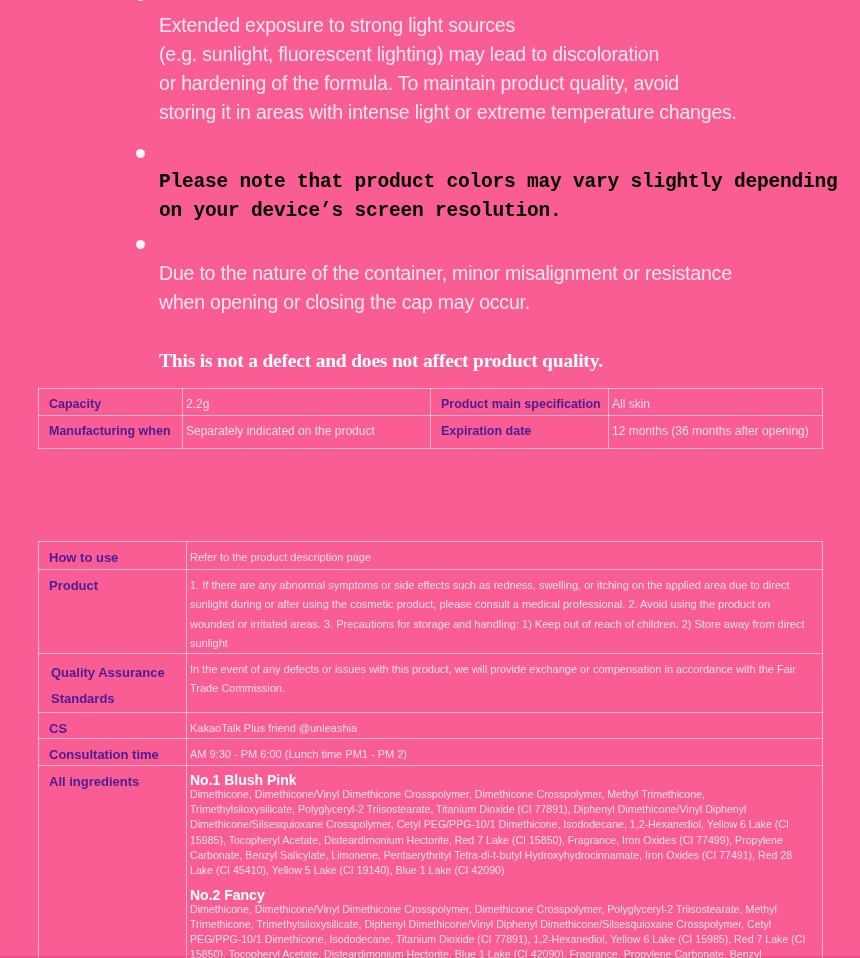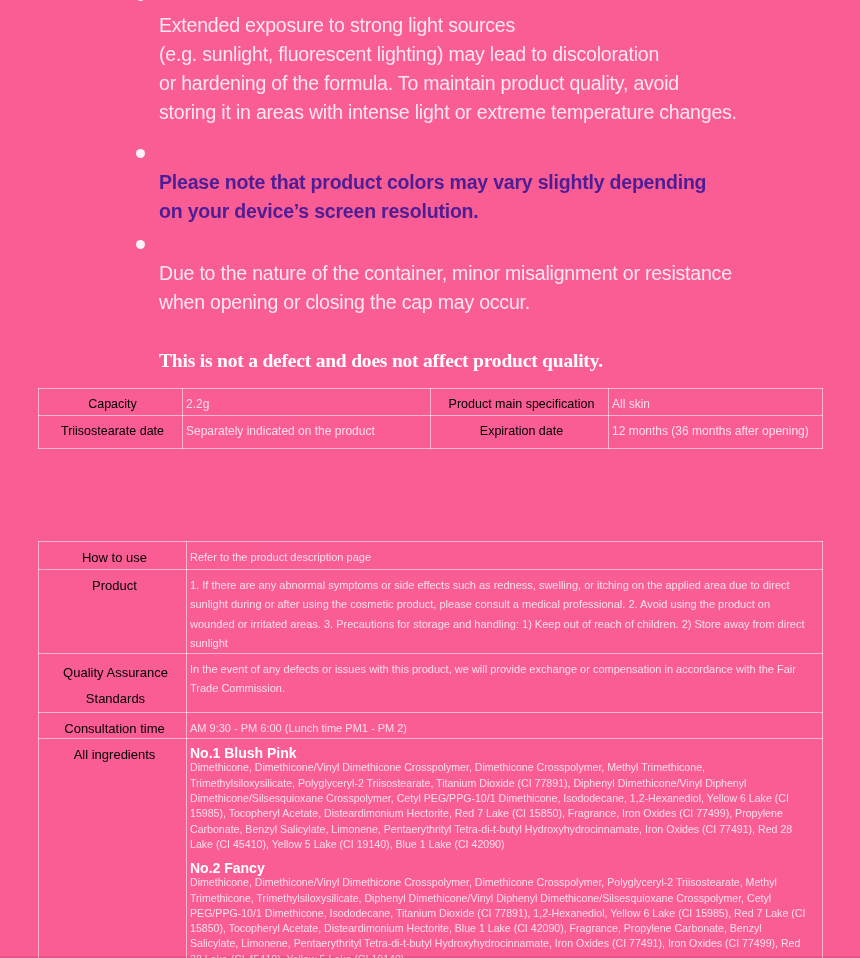--- a/index.html
+++ b/index.html
@@ -28,39 +28,39 @@
     content: "";
     position: absolute;
     left: -23px;
     top: 10px;
     width: 9px;
     height: 9px;
     border-radius: 50%;
     background: rgba(255,255,255,0.92);
   }
   .note-1 { top: -18px; }
-  .note-2 { top: 139px; font-weight: bold; color: #4c1d95; }
+  .note-2 { top: 139px; font-weight: bold; color: #000000; font-family: Liberation Mono, monospace; }
   .note-3 { top: 230px; }
   .note .bold-line { font-weight: bold; color: #ffffff; font-family: Liberation Serif, serif; }
 
   
   table {
     position: absolute;
     border-collapse: collapse;
     table-layout: fixed;
   }
   th, td {
     border: 1px solid rgba(255,255,255,0.55);
     vertical-align: top;
     overflow: hidden;
   }
   th {
-    font-weight: normal;
-    text-align: center;
-    color: #000000;
+    font-weight: bold;
+    text-align: left;
+    color: #4c1d95;
     white-space: pre-line;
     padding: 6px 6px 0 10px;
   }
   td {
     color: rgba(255,255,255,0.80);
     padding: 6px 10px 0 3px;
   }
 
   
   .spec-table { left: 38px; top: 388px; width: 784px; }
@@ -114,21 +114,21 @@
       <col style="width:214px">
   </colgroup>
   <tbody>
       <tr style="height:27px">
     <th>Capacity</th>
     <td>2.2g</td>
     <th>Product main specification</th>
     <td>All skin</td>
   </tr>
   <tr style="height:33px">
-    <th>Triisostearate date</th>
+    <th>Manufacturing when</th>
     <td>Separately indicated on the product</td>
     <th>Expiration date</th>
     <td>12 months (36 months after opening)</td>
   </tr>
 </tbody>
   </table>
 
 <table class="info-table">
   <colgroup>
     <col style="width:148px">
@@ -142,20 +142,24 @@
   <tr style="height:58px">
     <th>Product</th>
     <td>1. If there are any abnormal symptoms or side effects such as redness, swelling, or itching on the applied area due to direct sunlight during or after using the cosmetic product, please consult a medical professional. 2. Avoid using the product on wounded or irritated areas. 3. Precautions for storage and handling: 1) Keep out of reach of children. 2) Store away from direct sunlight</td>
   </tr>
   <tr style="height:54px">
     <th class="th-tall">Quality Assurance
 Standards</th>
     <td>In the event of any defects or issues with this product, we will provide exchange or compensation in accordance with the Fair Trade Commission.</td>
   </tr>
   <tr style="height:25px">
+    <th>CS</th>
+    <td>KakaoTalk Plus friend @unleashia</td>
+  </tr>
+  <tr style="height:25px">
     <th>Consultation time</th>
     <td>AM 9:30 - PM 6:00 (Lunch time PM1 - PM 2)</td>
   </tr>
   <tr style="height:189px">
     <th>All ingredients</th>
     <td class="ing-cell">
       <div class="ing-block">
         <div class="ing-name">No.1 Blush Pink</div>
         <div class="ing-list">Dimethicone, Dimethicone/Vinyl Dimethicone Crosspolymer, Dimethicone Crosspolymer, Methyl Trimethicone, Trimethylsiloxysilicate, Polyglyceryl-2 Triisostearate, Titanium Dioxide (CI 77891), Diphenyl Dimethicone/Vinyl Diphenyl Dimethicone/Silsesquioxane Crosspolymer, Cetyl PEG/PPG-10/1 Dimethicone, Isododecane, 1,2-Hexanediol, Yellow 6 Lake (CI 15985), Tocopheryl Acetate, Disteardimonium Hectorite, Red 7 Lake (CI 15850), Fragrance, Iron Oxides (CI 77499), Propylene Carbonate, Benzyl Salicylate, Limonene, Pentaerythrityl Tetra-di-t-butyl Hydroxyhydrocinnamate, Iron Oxides (CI 77491), Red 28 Lake (CI 45410), Yellow 5 Lake (CI 19140), Blue 1 Lake (CI 42090)</div>
       </div>

